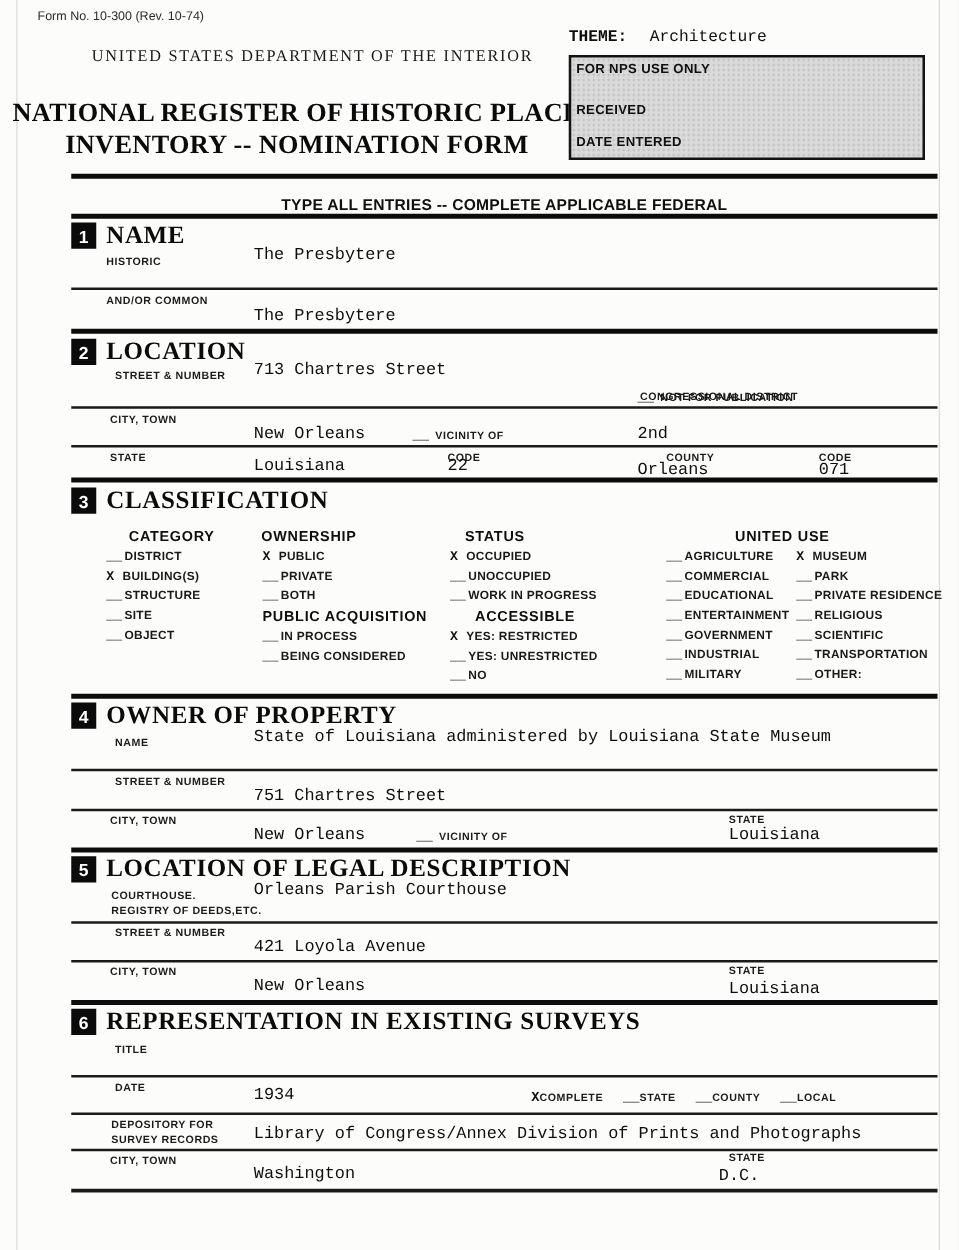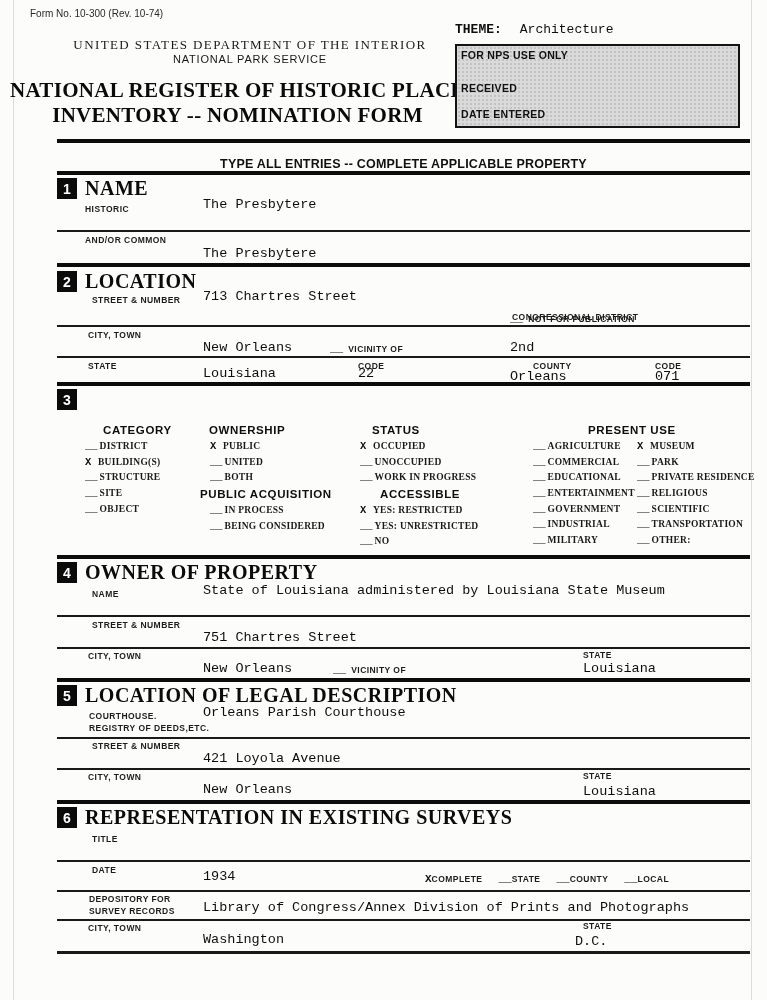--- a/index.html
+++ b/index.html
@@ -32,53 +32,52 @@
   .npsbox span{position:absolute;left:4px;font-size:10.5px;font-weight:bold;letter-spacing:.3px;color:#101010;white-space:nowrap;}
   
   .instr{position:absolute;left:57px;width:693px;text-align:center;font-size:12.5px;font-weight:bold;
          letter-spacing:.2px;color:#101010;white-space:nowrap;}
   .instr .it{font-style:italic;}
   
   .colhead{position:absolute;font-size:11.5px;font-weight:bold;letter-spacing:.6px;color:#0e0e0e;white-space:nowrap;}
   .cklist{position:absolute;}
   .ck{height:15.7px;display:flex;align-items:baseline;white-space:nowrap;}
   .mk{font-family:"Liberation Mono",monospace;font-size:10.5px;font-weight:bold;margin-right:2px;min-width:11px;display:inline-block;}
-  .lb{font-size:9.5px;font-weight:bold;letter-spacing:.25px;color:#191919;font-family:Liberation Serif, serif;}
+  .lb{font-size:9.5px;font-weight:bold;letter-spacing:.25px;color:#191919;}
   .subhead{position:absolute;font-size:11.5px;font-weight:bold;letter-spacing:.6px;color:#0e0e0e;white-space:nowrap;}
   
   .vic{position:absolute;display:flex;align-items:baseline;gap:5px;white-space:nowrap;}
   .mk2{font-family:"Liberation Mono",monospace;font-size:11px;font-weight:bold;color:#111;}
   .vlb{font-size:8.5px;font-weight:bold;letter-spacing:.45px;color:#1c1c1c;}
   .levels{position:absolute;display:flex;gap:16px;}
   .levels .ck{height:auto;}
 </style>
 </head>
 <body>
 
 <div class="page">
   <div class="edge" style="left:13px"></div>
   <div class="edge" style="left:751px"></div>
 
   <div class="formno">Form No. 10-300 (Rev. 10-74)</div>
   <div class="theme">
     <span style="font-weight:bold">THEME:</span><span class="tval">Architecture</span>
   </div>
   <div class="dept">UNITED STATES DEPARTMENT OF THE INTERIOR</div>
-  <div class="agency">NATIONAL PARK SERVICE</div>
   <div class="bigtitle" style="top:78px">NATIONAL REGISTER OF HISTORIC PLACES</div>
   <div class="bigtitle" style="top:103px">INVENTORY -- NOMINATION FORM</div>
 
   <div class="npsbox">
     <span style="top:3px">FOR NPS USE ONLY</span>
     <span style="top:36px">RECEIVED</span>
     <span style="top:62px">DATE ENTERED</span>
   </div>
 
   <div class="lnthick" style="top:139px"></div>
-  <div class="instr" style="top:157px">TYPE ALL ENTRIES -- COMPLETE APPLICABLE PROPERTY</div>
+  <div class="instr" style="top:157px">TYPE ALL ENTRIES -- COMPLETE APPLICABLE FEDERAL</div>
   <div class="lnthick" style="top:171px"></div>
 
   <div class="sec" style="top:177px">
     <span class="num">1</span>
     <span class="stitle">NAME</span>
   </div>
   <div class="fl" style="left:85px;top:204px">HISTORIC</div>
   <div class="tv" style="left:203px;top:197px">The Presbytere</div>
   <div class="ln" style="top:230px"></div>
   <div class="fl" style="left:85px;top:235px">AND/OR COMMON</div>
@@ -110,25 +109,26 @@
   <div class="fl" style="left:533px;top:361px">COUNTY</div>
   <div class="fl" style="left:655px;top:361px">CODE</div>
   <div class="tv" style="left:203px;top:366px">Louisiana</div>
   <div class="tv" style="left:358px;top:366px">22</div>
   <div class="tv" style="left:510px;top:369px">Orleans</div>
   <div class="tv" style="left:655px;top:369px">071</div>
   <div class="lnthick" style="top:382px"></div>
 
   <div class="sec" style="top:389px">
     <span class="num">3</span>
+    <span class="stitle">CLASSIFICATION</span>
   </div>
   <div class="colhead" style="left:103px;top:424px">CATEGORY</div>
   <div class="colhead" style="left:209px;top:424px">OWNERSHIP</div>
   <div class="colhead" style="left:372px;top:424px">STATUS</div>
-  <div class="colhead" style="left:588px;top:424px">PRESENT USE</div>
+  <div class="colhead" style="left:588px;top:424px">UNITED USE</div>
 
   <div class="cklist" style="left:85px;top:440px">
 
   <div class="ck">
         <span class="mk">__</span>
         <span class="lb">DISTRICT</span>
       </div>
       <div class="ck">
         <span class="mk">X</span>
         <span class="lb">BUILDING(S)</span>
@@ -147,28 +147,28 @@
       </div>
     </div>
   <div class="cklist" style="left:210px;top:440px">
 
   <div class="ck">
         <span class="mk">X</span>
         <span class="lb">PUBLIC</span>
       </div>
       <div class="ck">
         <span class="mk">__</span>
-        <span class="lb">UNITED</span>
+        <span class="lb">PRIVATE</span>
       </div>
       <div class="ck">
         <span class="mk">__</span>
         <span class="lb">BOTH</span>
       </div>
     </div>
-  <div class="subhead" style="left:200px;top:488px">PUBLIC ACQUISITION</div>
+  <div class="subhead" style="left:210px;top:488px">PUBLIC ACQUISITION</div>
   <div class="cklist" style="left:210px;top:504px">
 
   <div class="ck">
         <span class="mk">__</span>
         <span class="lb">IN PROCESS</span>
       </div>
       <div class="ck">
         <span class="mk">__</span>
         <span class="lb">BEING CONSIDERED</span>
       </div>

